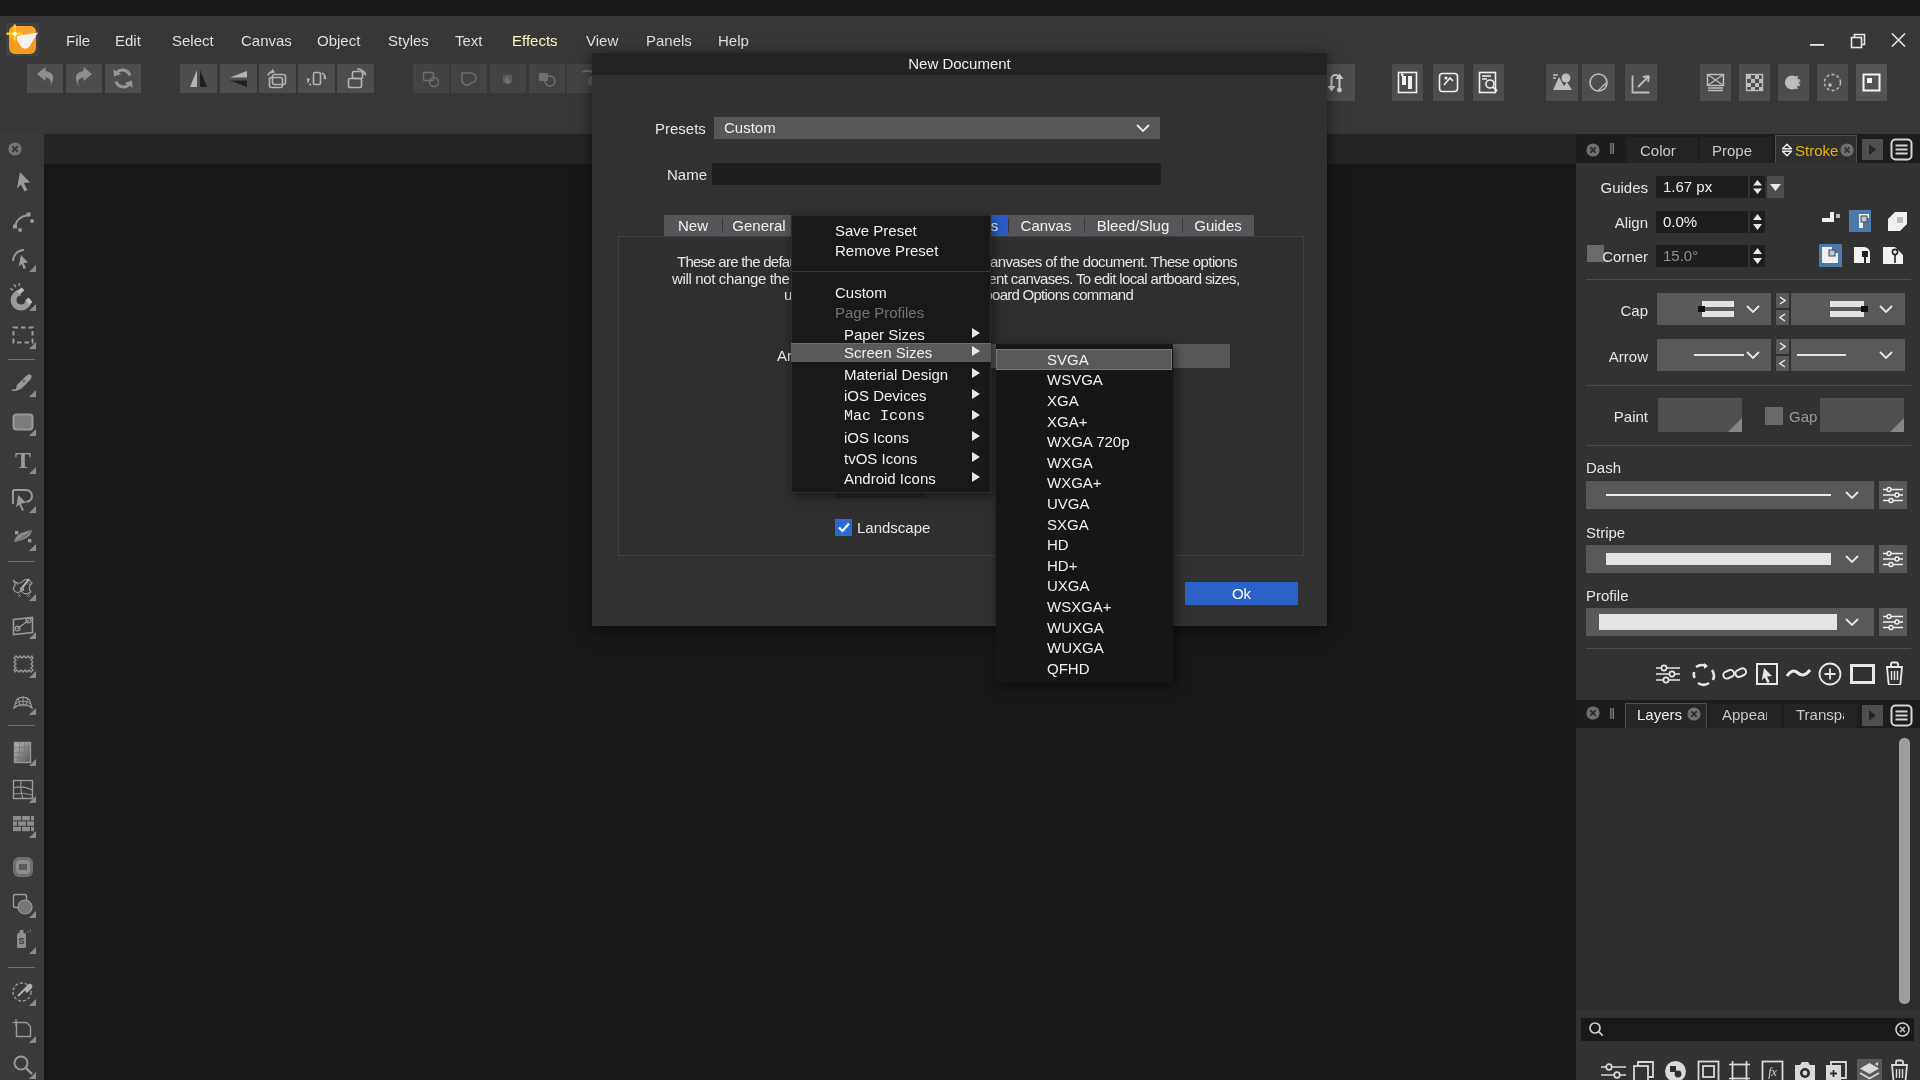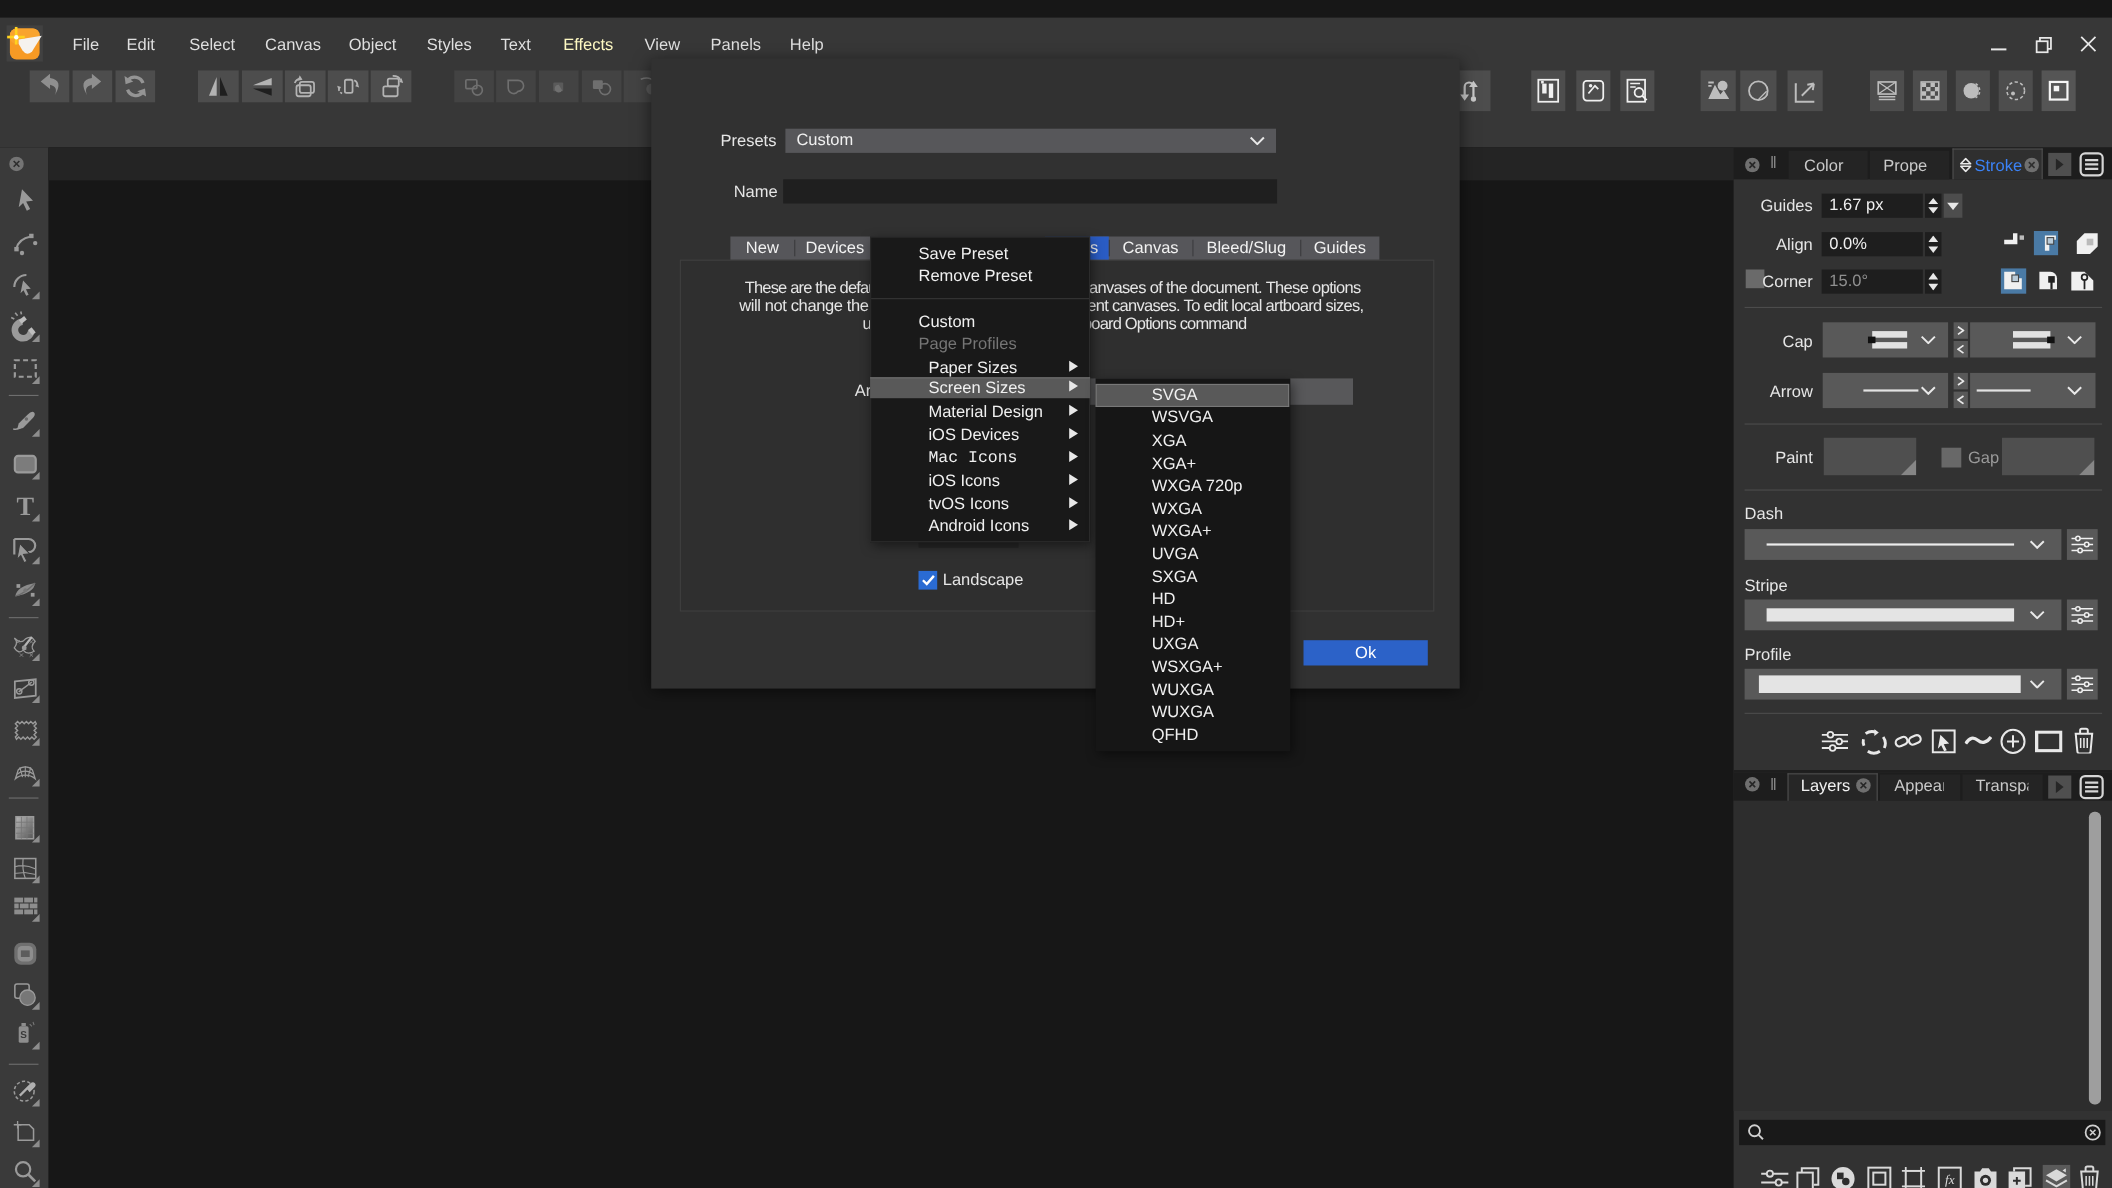--- a/index.html
+++ b/index.html
@@ -362,21 +362,21 @@
   <svg class="xcirc" style="left:1586px;top:127px;" viewBox="0 0 14 14">
       <circle cx="7" cy="7" r="6.6" fill="#6f6f6f"></circle>
       <path d="M4.4,4.4 l5.2,5.2 M9.6,4.4 l-5.2,5.2" stroke="#262626" stroke-width="1.5"></path>
     </svg>
   <div class="ptab" style="left:1609px;top:124px;color:#8a8a8a;">‖</div>
   <div class="ptab" style="left:1640px;top:126px;">Color</div>
   <div class="ptab" style="left:1712px;top:126px;">Prope</div>
   <svg class="abs" style="left:1781px;top:127px;" width="12" height="14" viewBox="0 0 12 14">
       <path d="M6,1.2 L10.5,5.8 H1.5 Z M6,12.8 L1.5,8.2 h9 Z" fill="none" stroke="#e8e8e8" stroke-width="1.4" stroke-linejoin="round"></path>
     </svg>
-  <div class="ptab" style="left:1795px;top:126px;color:#3b82f6;">Stroke</div>
+  <div class="ptab" style="left:1795px;top:126px;color:#eab308;">Stroke</div>
   <svg class="xcirc" style="left:1840px;top:127px;" viewBox="0 0 14 14">
       <circle cx="7" cy="7" r="6.6" fill="#6f6f6f"></circle>
       <path d="M4.4,4.4 l5.2,5.2 M9.6,4.4 l-5.2,5.2" stroke="#2f2f2f" stroke-width="1.5"></path>
     </svg>
   <div class="abs" style="left:1862px;top:123px;width:21px;height:21px;background:#4f4f4f;"></div>
   <svg class="abs" style="left:1868px;top:128px;" width="9" height="11" viewBox="0 0 9 11">
       <path d="M1,0 L8,5.5 L1,11 Z" fill="#262626"></path>
     </svg>
   <svg class="abs" style="left:1890px;top:122px;" width="23" height="23" viewBox="0 0 23 23">
       <rect x="1.5" y="1.5" width="20" height="20" rx="4" fill="none" stroke="#d5d5d5" stroke-width="2"></rect>
@@ -682,37 +682,38 @@
       <path d="M10.5,1 L20,6.5 10.5,12 1,6.5 Z" fill="#d9d9d9"></path>
       <path d="M1,11 l9.5,5.5 L20,11" fill="none" stroke="#d9d9d9" stroke-width="1.8"></path>
       <path d="M16,2 l3,-2 v4" fill="#d9d9d9"></path>
     </svg>
   <svg class="abs" style="left:1889px;top:1043px;" width="21" height="24" viewBox="0 0 21 24">
       <path d="M3,6 h15 l-1.5,16 a2,2 0 0 1 -2,2 h-8 a2,2 0 0 1 -2,-2 Z M7,6 V3 a1.5,1.5 0 0 1 1.5,-1.5 h4 A1.5,1.5 0 0 1 14,3 v3" fill="none" stroke="#d9d9d9" stroke-width="1.8"></path>
       <path d="M7.5,10 v9 M10.5,10 v9 M13.5,10 v9" stroke="#d9d9d9" stroke-width="1.4"></path>
     </svg>
 
   <div class="abs" style="left:592px;top:37px;width:735px;height:573px;background:#313131;box-shadow:0 3px 14px rgba(0,0,0,0.55);"></div>
+  <div class="abs" style="left:592px;top:37px;width:735px;height:22px;background:#232323;color:#ededed;font-size:15px;text-align:center;line-height:22px;">New Document</div>
 
   <div class="lbl" style="left:655px;top:104px;">Presets</div>
   <div class="abs" style="left:714px;top:101px;width:446px;height:22px;background:#57575a;color:#f0f0f0;font-size:15px;line-height:22px;padding-left:10px;">Custom</div>
   <svg class="chev" style="left:1136px;top:108px;" viewBox="0 0 14 8">
       <path d="M1,1 L7,7 L13,1" fill="none" stroke="#e8e8e8" stroke-width="1.8"></path>
     </svg>
 
   <div class="lbl" style="left:667px;top:150px;">Name</div>
   <div class="abs" style="left:712px;top:147px;width:449px;height:22px;background:#1f1f1f;"></div>
 
   <div class="abs" style="left:618px;top:220px;width:686px;height:320px;background:#2f2f2f;border:1px solid #404040;"></div>
 
   <div class="abs" style="left:664px;top:199px;width:590px;height:21px;background:#56565a;"></div>
   <div class="abs" style="left:950px;top:199px;width:58px;height:21px;background:#2a5cc4;"></div>
   <div class="abs" style="left:952px;top:199px;width:56px;height:21px;color:#f2f2f2;font-size:15px;text-align:center;line-height:21px;">Sizes</div>
   <div class="abs" style="left:664px;top:199px;width:58px;height:21px;color:#f2f2f2;font-size:15px;text-align:center;line-height:21px;">New</div>
-  <div class="abs" style="left:722px;top:199px;width:74px;height:21px;color:#f2f2f2;font-size:15px;text-align:center;line-height:21px;">Devices</div>
+  <div class="abs" style="left:722px;top:199px;width:74px;height:21px;color:#f2f2f2;font-size:15px;text-align:center;line-height:21px;">General</div>
   <div class="abs" style="left:1008px;top:199px;width:76px;height:21px;color:#f2f2f2;font-size:15px;text-align:center;line-height:21px;">Canvas</div>
   <div class="abs" style="left:1084px;top:199px;width:98px;height:21px;color:#f2f2f2;font-size:15px;text-align:center;line-height:21px;">Bleed/Slug</div>
   <div class="abs" style="left:1182px;top:199px;width:72px;height:21px;color:#f2f2f2;font-size:15px;text-align:center;line-height:21px;">Guides</div>
   <div class="abs" style="left:722px;top:202px;width:1px;height:15px;background:#3a3a3e;"></div>
   <div class="abs" style="left:796px;top:202px;width:1px;height:15px;background:#3a3a3e;"></div>
   <div class="abs" style="left:1008px;top:202px;width:1px;height:15px;background:#3a3a3e;"></div>
   <div class="abs" style="left:1084px;top:202px;width:1px;height:15px;background:#3a3a3e;"></div>
   <div class="abs" style="left:1182px;top:202px;width:1px;height:15px;background:#3a3a3e;"></div>
 
   <div class="lbl" style="top:237px;left:677px;letter-spacing:-0.75px;">These are the defaul</div>

